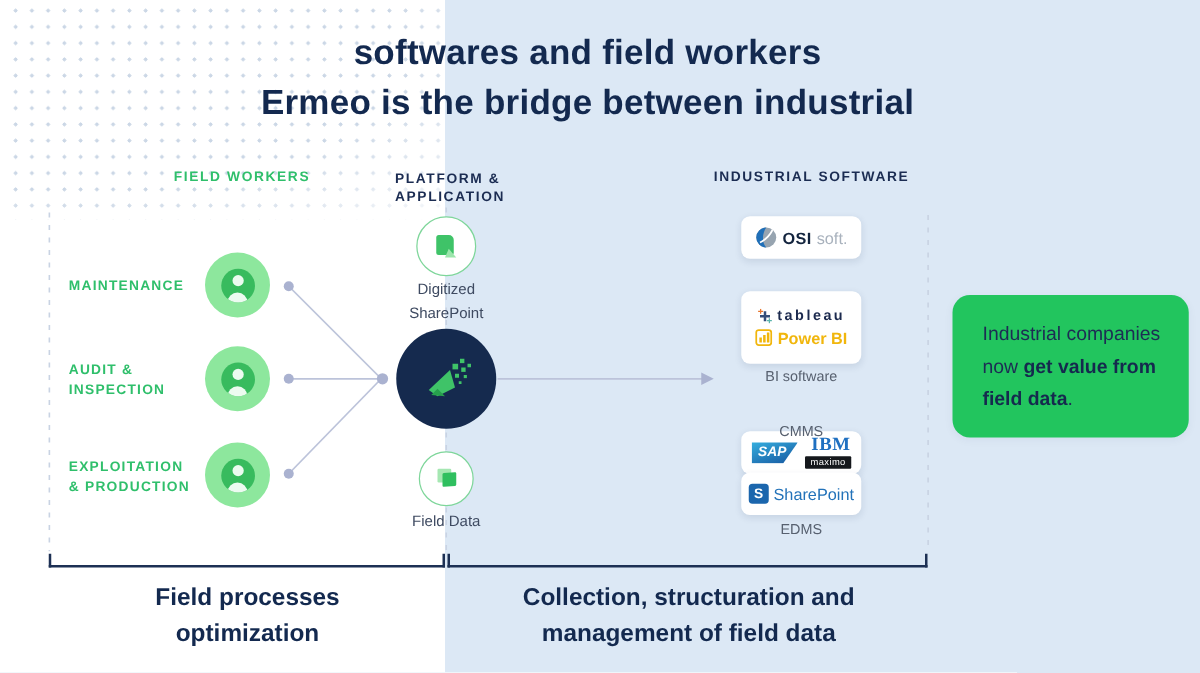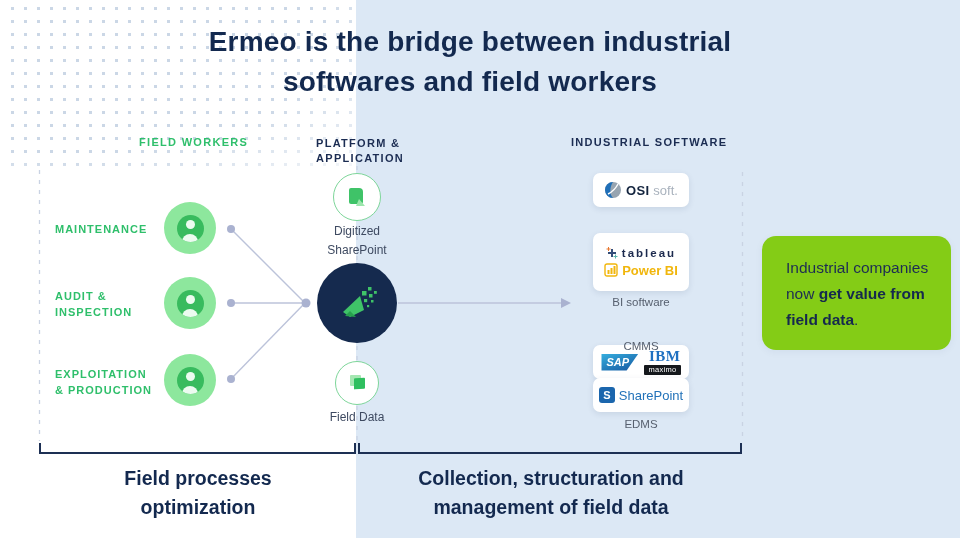--- a/index.html
+++ b/index.html
@@ -59,21 +59,21 @@
   .ibm-wrap { display:flex; flex-direction:column; align-items:flex-end; line-height:1; }
   .ibm-text { font-family:"Liberation Serif", serif; font-weight:bold; font-size:15px;
     color:#1f70c1; letter-spacing:.5px; }
   .maximo-text { background:#15181c; color:#ffffff; font-size:7.5px; padding:1px 4px;
     border-radius:1px; margin-top:1px; letter-spacing:.3px; }
   .sp-icon { width:16px; height:16px; background:#1b66ad; border-radius:3px; color:#ffffff;
     font-size:11px; font-weight:bold; display:flex; align-items:center; justify-content:center; }
   .sp-text { font-size:13px; color:#2272b9; }
 
   .callout { position:absolute; left:762px; top:236px; width:189px; height:114px;
-    background:#84cc16; border-radius:14px; box-shadow:0 2px 8px rgba(20,40,80,.05);
+    background:#22c55e; border-radius:14px; box-shadow:0 2px 8px rgba(20,40,80,.05);
     padding:19px 14px 0 24px; color:#1d2c54; font-size:15.5px; line-height:26px; }
   .callout b { color:#15294e; }
 
   .bracket { position:absolute; top:443px; height:11px;
     border-left:2px solid #1d3054; border-right:2px solid #1d3054; border-bottom:2px solid #1d3054; }
   .footer-label { position:absolute; top:464px; text-align:center; color:#13294f;
     font-size:19.5px; font-weight:bold; line-height:29px; white-space:pre-line; }
 </style>
 </head>
 <body>
@@ -92,22 +92,22 @@
     <line class="link" x1="231" y1="379" x2="304" y2="304"></line>
     <circle class="dot" cx="231" cy="229" r="4"></circle>
     <circle class="dot" cx="231" cy="303" r="4"></circle>
     <circle class="dot" cx="231" cy="379" r="4"></circle>
     <circle class="dot" cx="306" cy="303" r="4.5"></circle>
     <line class="link" x1="398" y1="303" x2="562" y2="303"></line>
     <polygon class="dot" points="561,298 571,303 561,308" fill="#bcc3da"></polygon>
   </svg>
 
   <div class="title">
+    <div>softwares and field workers</div>
     <div>Ermeo is the bridge between industrial</div>
-    <div>softwares and field workers</div>
   </div>
 
   <div class="col-header green" style="left:139px; top:135px;">FIELD WORKERS</div>
   <div class="col-header" style="left:316px; top:136px;">PLATFORM &amp;
 APPLICATION</div>
   <div class="col-header" style="left:571px; top:135px;">INDUSTRIAL SOFTWARE</div>
 
   <div class="worker-label" style="top:221px;">MAINTENANCE</div>
   <div class="worker-icon" style="top:202px;">
     <div class="person"></div>

